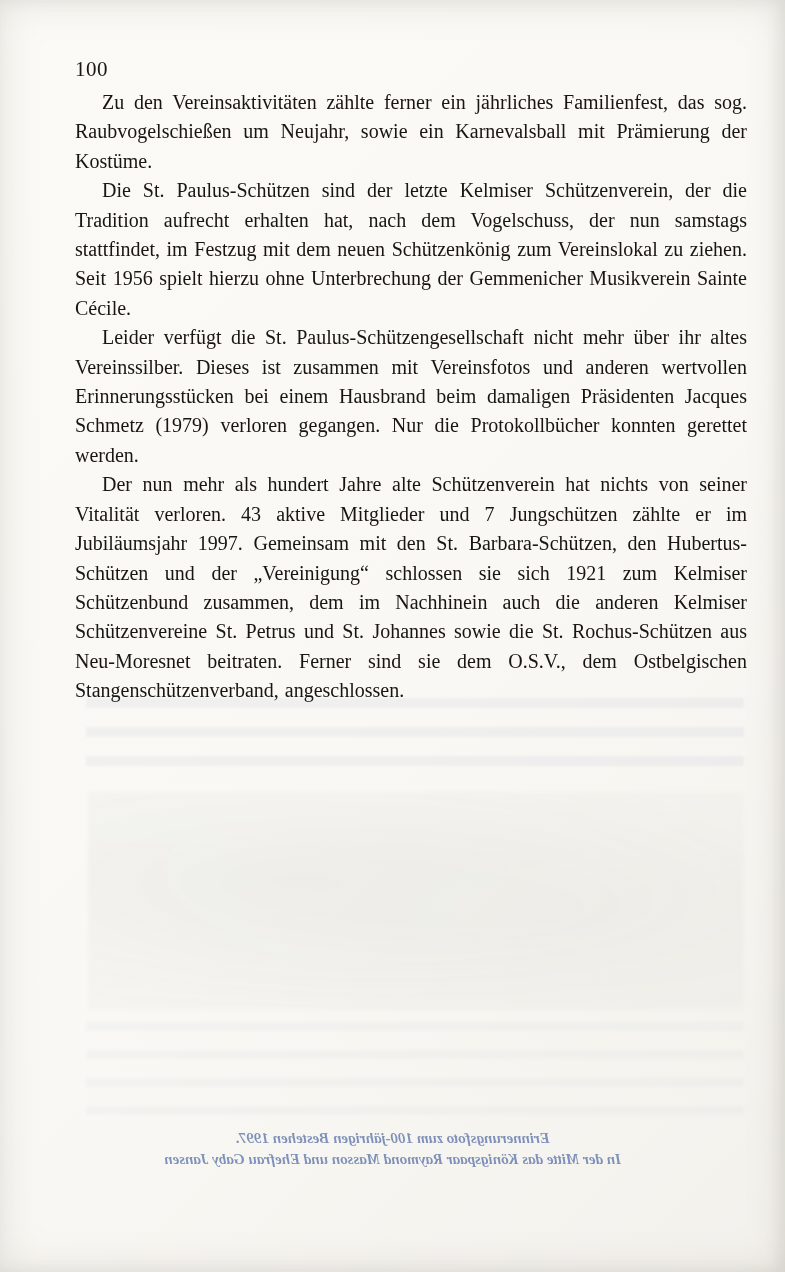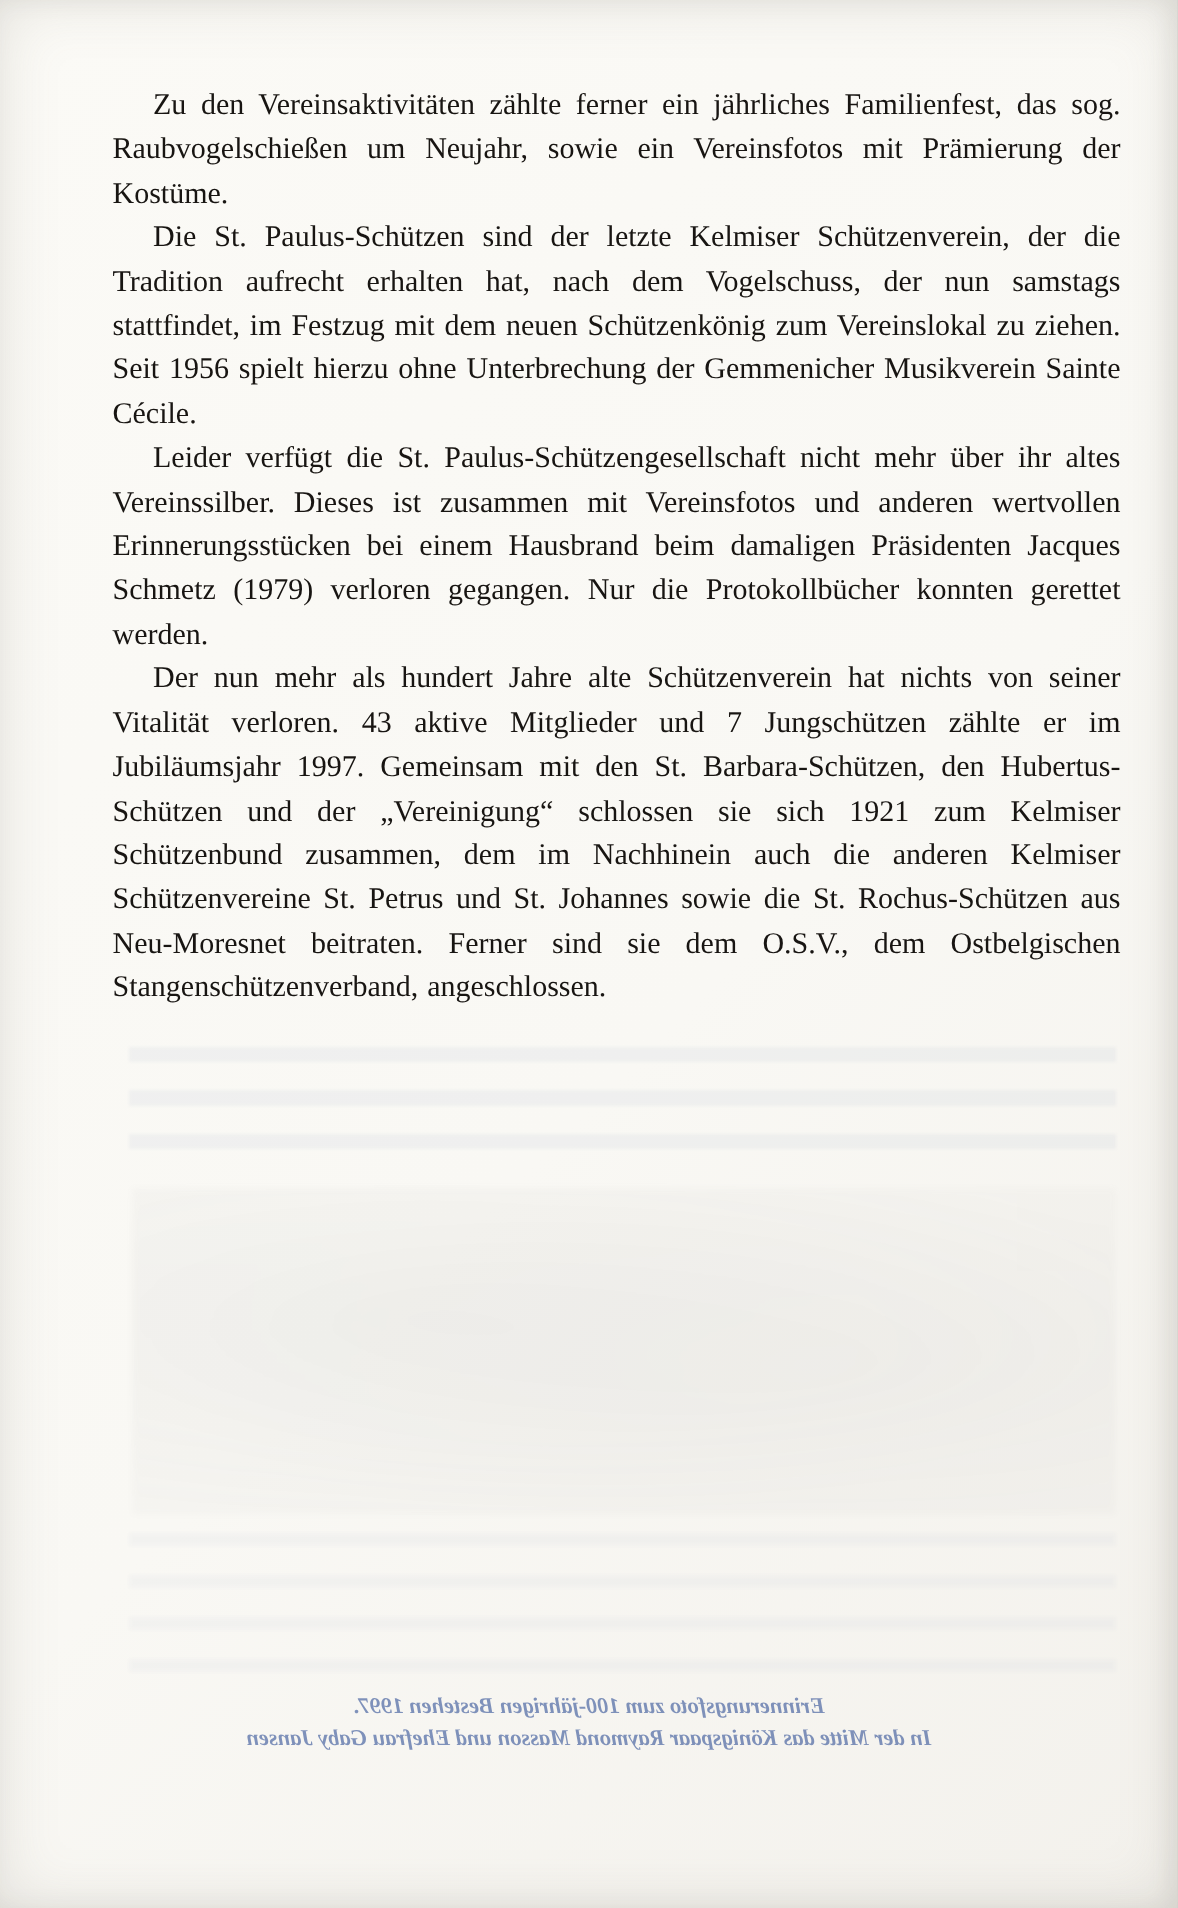--- a/index.html
+++ b/index.html
@@ -76,22 +76,23 @@
     filter: blur(0.4px);
   }
   .ghost-caption .cap-line { margin: 0; }
 </style>
 </head>
 <body>
 
 <div class="scan-page">
 
   <div class="text-block">
+    <p class="page-number">100</p>
 
-    <p class="para">Zu den Vereinsaktivitäten zählte ferner ein jährliches Familienfest, das sog. Raubvogelschießen um Neujahr, sowie ein Vereinsfotos mit Prämierung der Kostüme.</p>
+    <p class="para">Zu den Vereinsaktivitäten zählte ferner ein jährliches Familienfest, das sog. Raubvogelschießen um Neujahr, sowie ein Karnevalsball mit Prämierung der Kostüme.</p>
 
     <p class="para">Die St. Paulus-Schützen sind der letzte Kelmiser Schützenverein, der die Tradition aufrecht erhalten hat, nach dem Vogelschuss, der nun samstags stattfindet, im Festzug mit dem neuen Schützenkönig zum Vereinslokal zu ziehen. Seit 1956 spielt hierzu ohne Unterbrechung der Gemmenicher Musikverein Sainte Cécile.</p>
 
     <p class="para">Leider verfügt die St. Paulus-Schützengesellschaft nicht mehr über ihr altes Vereinssilber. Dieses ist zusammen mit Vereinsfotos und anderen wertvollen Erinnerungsstücken bei einem Hausbrand beim damaligen Präsidenten Jacques Schmetz (1979) verloren gegangen. Nur die Protokollbücher konnten gerettet werden.</p>
 
     <p class="para">Der nun mehr als hundert Jahre alte Schützenverein hat nichts von seiner Vitalität verloren. 43 aktive Mitglieder und 7 Jungschützen zählte er im Jubiläumsjahr 1997. Gemeinsam mit den St. Barbara-Schützen, den Hubertus-Schützen und der „Vereinigung“ schlossen sie sich 1921 zum Kelmiser Schützenbund zusammen, dem im Nachhinein auch die anderen Kelmiser Schützenvereine St. Petrus und St. Johannes sowie die St. Rochus-Schützen aus Neu-Moresnet beitraten. Ferner sind sie dem O.S.V., dem Ostbelgischen Stangenschützenverband, angeschlossen.</p>
   </div>
 
   <div class="ghost ghost-lines-upper"></div>
 

